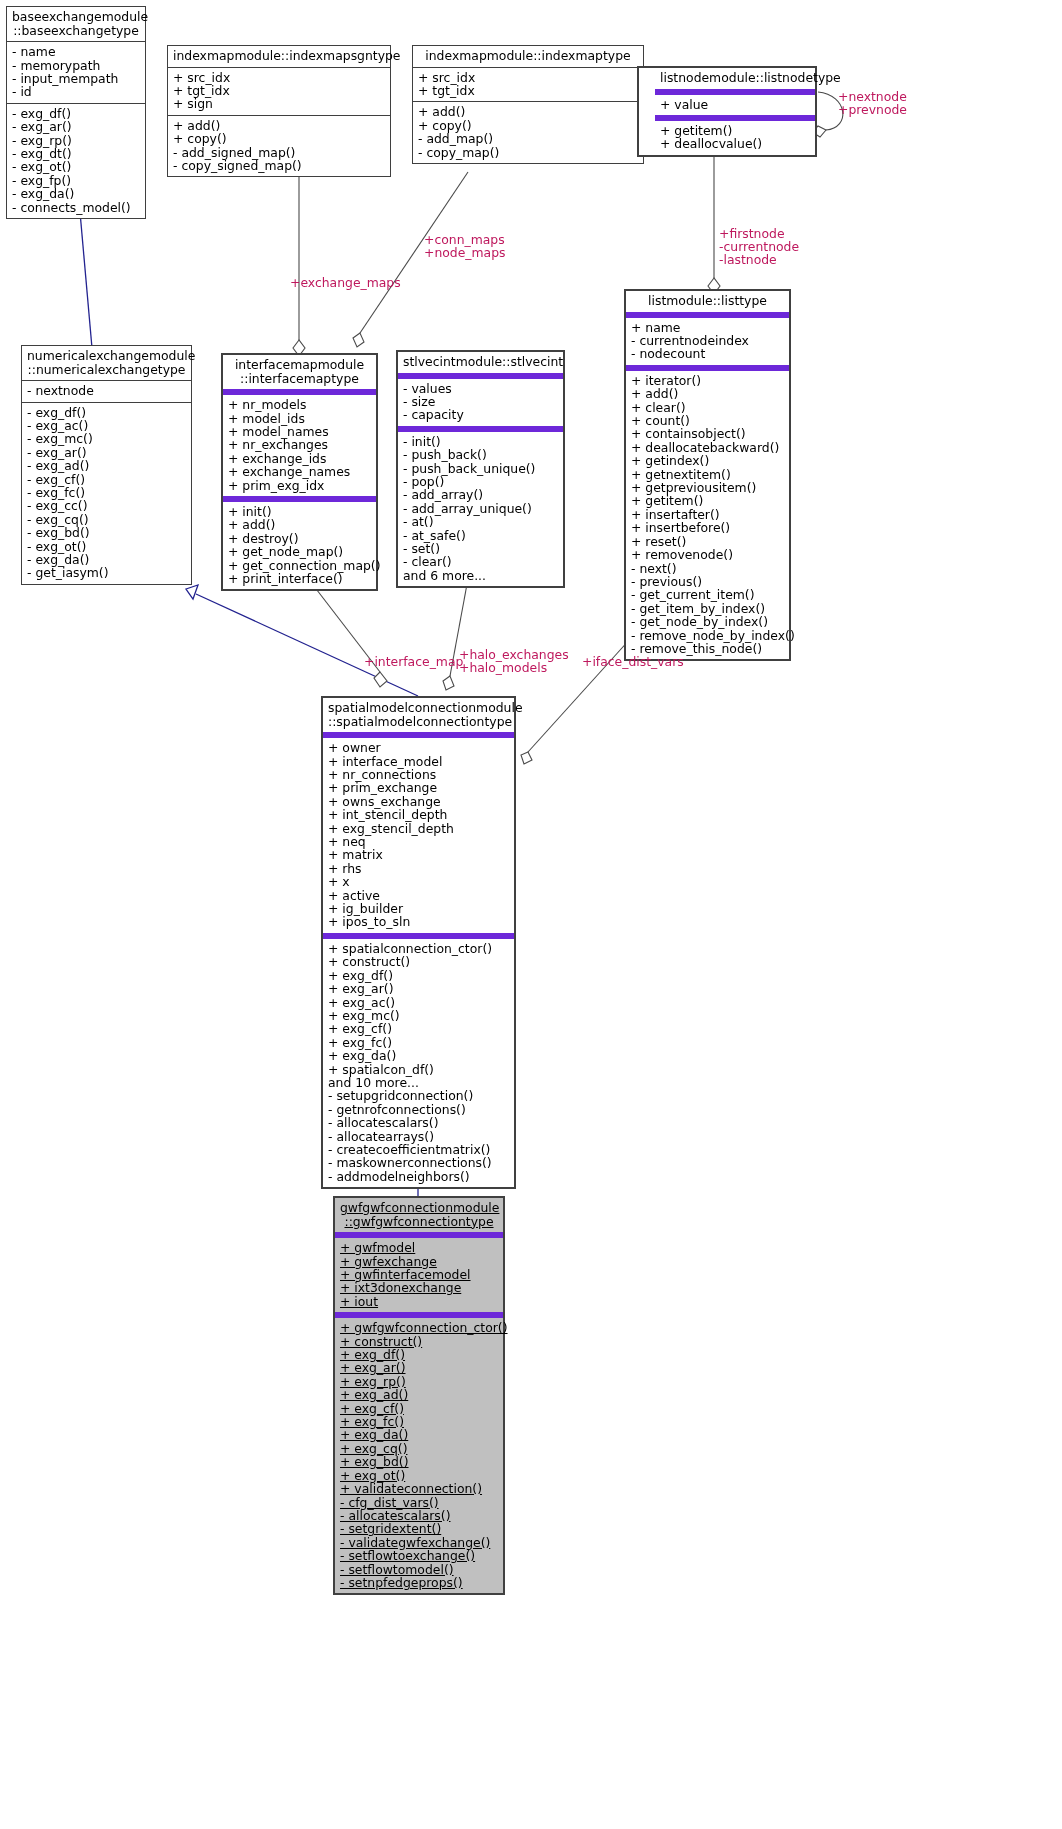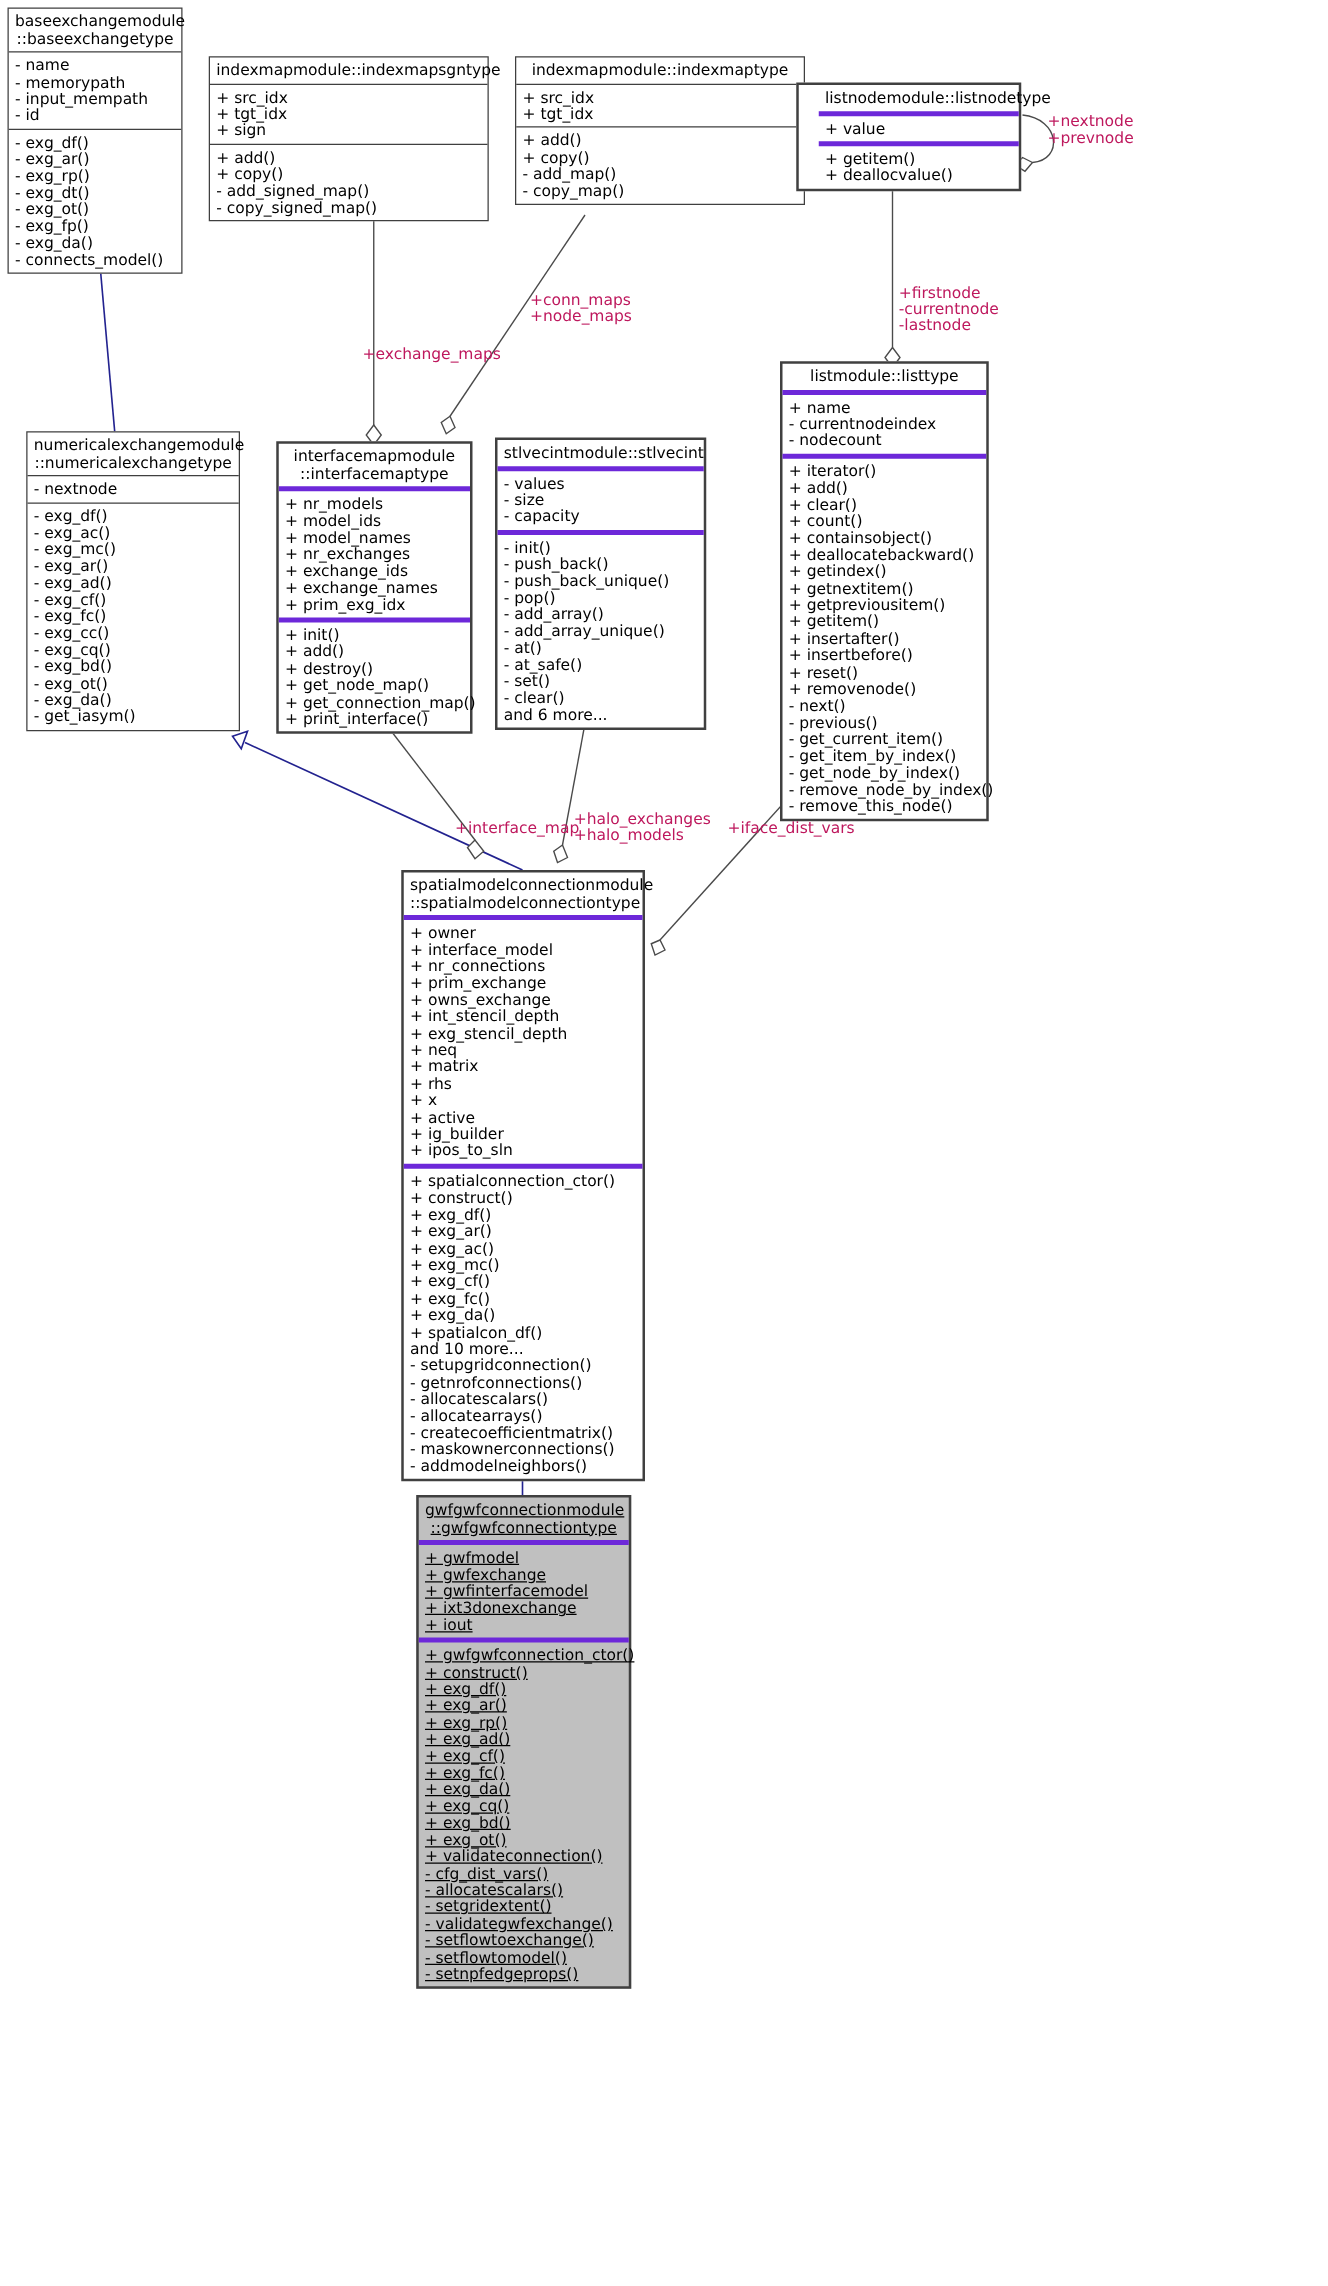--- a/index.html
+++ b/index.html
@@ -36,21 +36,21 @@
     text-align:center;
     padding:3px 5px 4px 5px;
     font-size:12.4px;
     line-height:13.6px;
     white-space:pre-line;
   }
   .node .sec{
     border-top:1px solid #3f3f3f;
     padding:3px 4px 4px 5px;
   }
-  .node.thick .sec{ border-top:4px solid #6d28d9; }
+  .node.thick .sec{ border-top:6px solid #6d28d9; }
   .node .sec ul{
     margin:0; padding:0; list-style:none;
   }
   .node .sec li{
     font-size:12.4px;
     line-height:13.4px;
     white-space:nowrap;
     padding:0;
   }
   .edgelabel{

